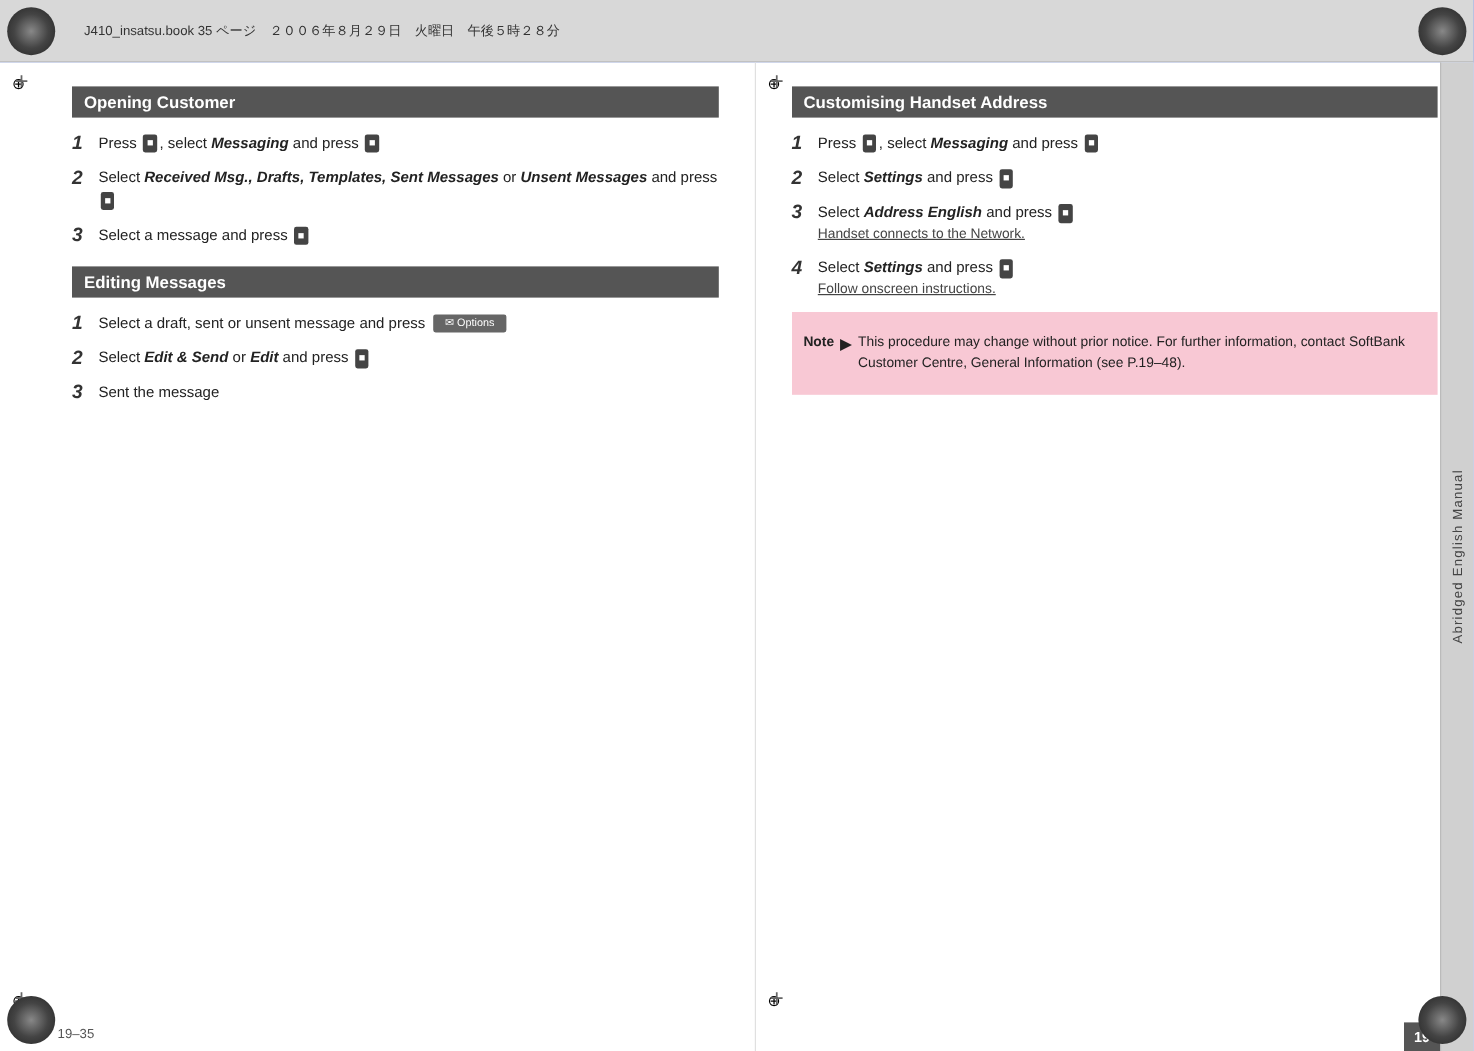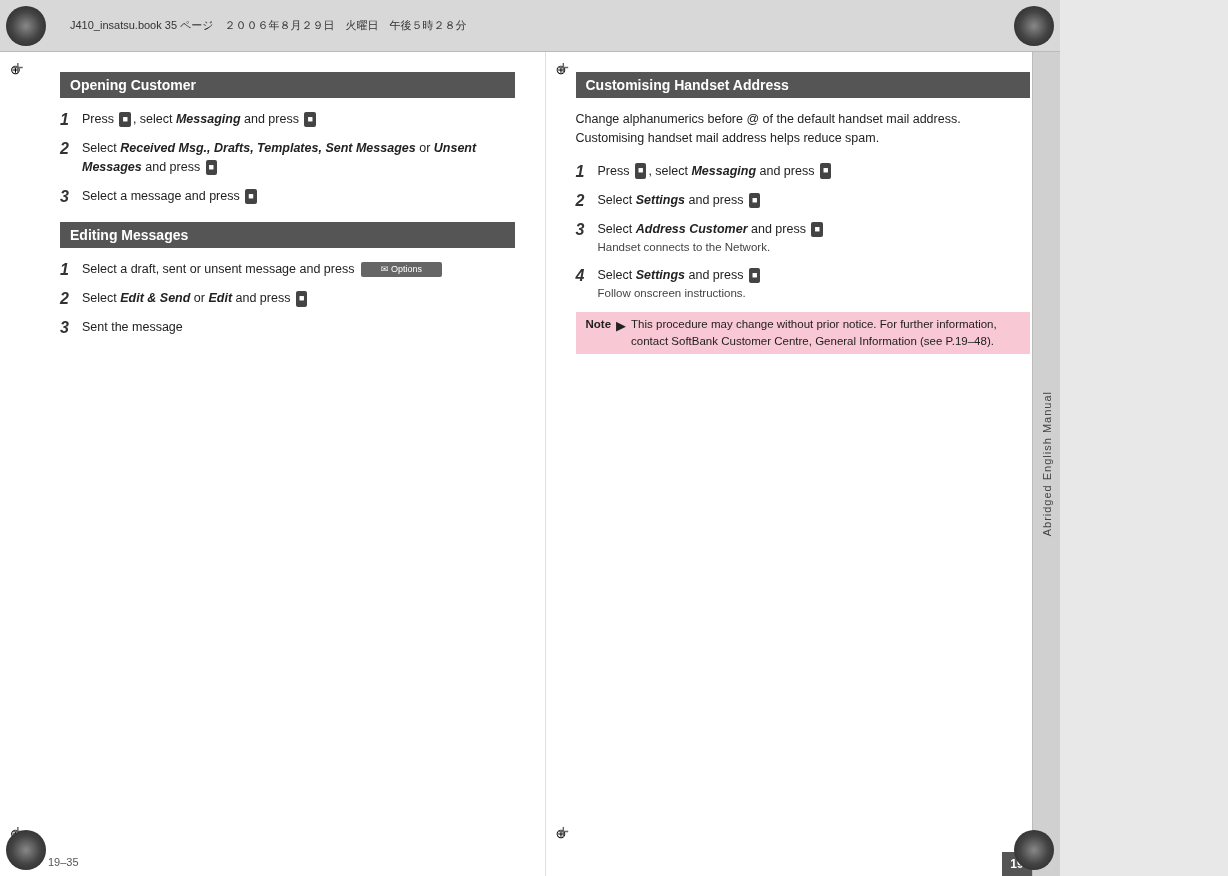--- a/index.html
+++ b/index.html
@@ -8,21 +8,21 @@
       width: 1228px;
       height: 876px;
       background: #e8e8e8;
       font-family: Arial, sans-serif;
       font-size: 13px;
       overflow: hidden;
       position: relative;
     }
 
     .page-container {
-      width: 1060px;
+      width: 1228px;
       height: 876px;
       background: #1d4ed8;
       position: relative;
     }
 
     
     .top-bar {
       position: absolute;
       top: 0;
       left: 0;
@@ -169,53 +169,54 @@
     }
 
     .step-content em {
       font-weight: bold;
     }
 
     .step-content .sub-text {
       font-size: 11.5px;
       color: #444;
       display: block;
+      text-decoration: underline;
     }
 
     
     .key-icon {
       display: inline-block;
       background: #444;
       color: white;
       font-size: 9px;
       padding: 1px 3px;
       border-radius: 2px;
       margin: 0 2px;
       vertical-align: middle;
     }
 
     .options-badge {
       display: inline-block;
       background: #666;
       color: white;
       font-size: 9px;
-      padding: 1px 20px;
+      padding: 1px 10px;
       border-radius: 2px;
       margin-left: 3px;
       vertical-align: middle;
     }
 
     .options-badge::before {
       content: '✉ ';
     }
 
     
     .note-box {
       background: #f8c8d4;
-      padding: 4px 10px;
+      padding: 17px 10px;
       margin-top: 8px;
       font-size: 11.5px;
       color: #222;
       line-height: 1.5;
       display: flex;
       align-items: flex-start;
       justify-content: flex-end;
     }
 
     .note-label {
@@ -312,40 +313,39 @@
 
     </div>
 
     <div class="right-column">
 
       <div class="cross-decoration" style="top: 10px; left: 10px;">⊕</div>
       <div class="cross-decoration" style="bottom: 30px; left: 10px;">⊕</div>
 
       <div class="section-header">Customising Handset Address</div>
 
-      <p style="font-size:12.5px; color:#222; line-height:1.5; margin-bottom:14px;">Change alphanumerics before @ of the default handset mail address. Customising handset mail address helps reduce spam.</p>
 
       <div class="step">
         <span class="step-number">1</span>
         <span class="step-content">
           Press <span class="key-icon">■</span>, select <em>Messaging</em> and press <span class="key-icon">■</span>
         </span>
       </div>
 
       <div class="step">
         <span class="step-number">2</span>
         <span class="step-content">
           Select <em>Settings</em> and press <span class="key-icon">■</span>
         </span>
       </div>
 
       <div class="step">
         <span class="step-number">3</span>
         <span class="step-content">
-          Select <em>Address Customer</em> and press <span class="key-icon">■</span>
+          Select <em>Address English</em> and press <span class="key-icon">■</span>
           <span class="sub-text">Handset connects to the Network.</span>
         </span>
       </div>
 
       <div class="step">
         <span class="step-number">4</span>
         <span class="step-content">
           Select <em>Settings</em> and press <span class="key-icon">■</span>
           <span class="sub-text">Follow onscreen instructions.</span>
         </span>

